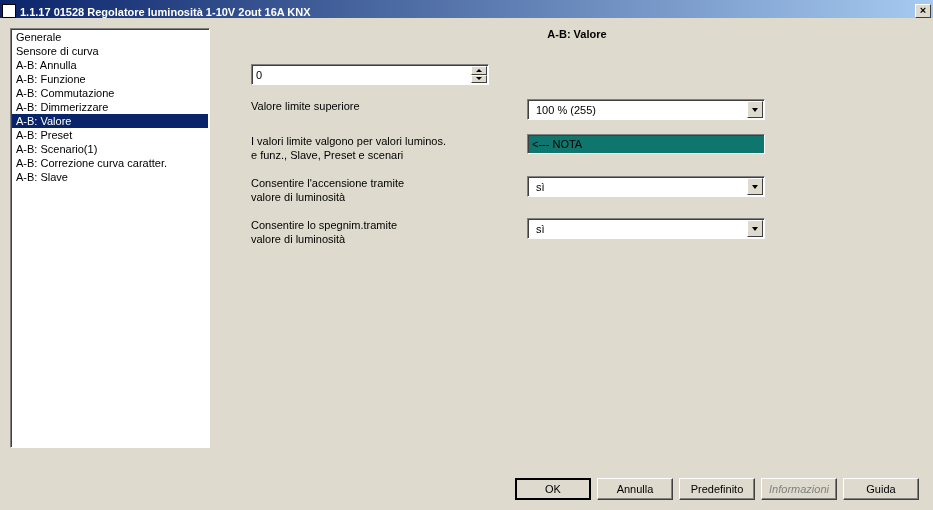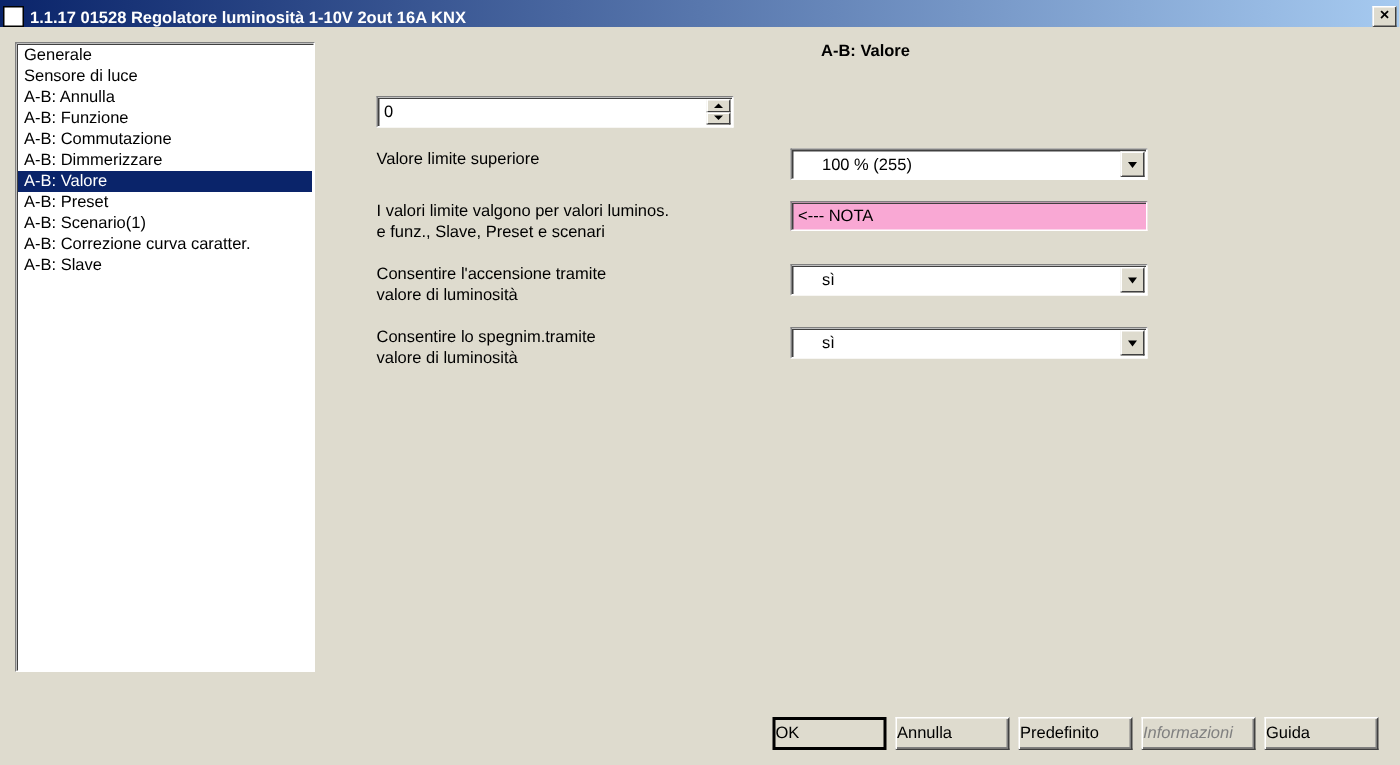--- a/index.html
+++ b/index.html
@@ -90,21 +90,21 @@
   width: 100%;
   height: 21px;
   background: #fff;
   border: 1px solid #808080;
   border-right-color: #fff;
   border-bottom-color: #fff;
   box-shadow: inset 1px 1px 0 #404040;
   position: relative;
   display: flex;
   align-items: center;
-  padding-left: 20px;
+  padding-left: 8px;
   cursor: pointer;
 }
 .ctrl-select .drop-btn {
   position: absolute; right: 1px; top: 1px;
   width: 16px; height: 17px;
   background: #DEDBCE;
   border: 1px solid #fff;
   border-right-color: #404040;
   border-bottom-color: #404040;
   display: flex; align-items: center; justify-content: center;
@@ -151,21 +151,21 @@
 }
 .ctrl-spinner .spin-down::after {
   content: ""; width: 0; height: 0;
   border-left: 3px solid transparent;
   border-right: 3px solid transparent;
   border-top: 3px solid #000;
 }
 .ctrl-readonly {
   width: 100%;
   height: 20px;
-  background: #f9a8d4;
+  background: #0f766e;
   border: 1px solid #808080;
   border-right-color: #fff;
   border-bottom-color: #fff;
   box-shadow: inset 1px 1px 0 #404040;
   padding-left: 4px;
   line-height: 18px;
 }
 .button-row {
   display: flex;
   justify-content: flex-end;
@@ -174,21 +174,21 @@
   position: relative;
 }
 .btn {
   width: 76px;
   height: 22px;
   background: #DEDBCE;
   border: 1px solid #fff;
   border-right-color: #404040;
   border-bottom-color: #404040;
   box-shadow: inset -1px -1px 0 #808080;
-  text-align: left;
+  text-align: center;
   line-height: 20px;
   cursor: pointer;
   margin-top: 16px;
 }
 .btn.default {
   border: 2px solid #000;
   box-shadow: none;
   line-height: 18px;
 }
 .btn.disabled { color: #808080; cursor: default; font-style: italic; }
@@ -200,21 +200,21 @@
   <div class="icon-box"></div>
   <div class="title">1.1.17 01528 Regolatore luminosità 1-10V 2out 16A KNX</div>
   <div class="close-btn">×</div>
 </div>
 
 <div class="client">
   <div class="inner-panel">
     <div class="content-row">
       <div class="sidebar">
         <div class="sidebar-item">Generale</div>
-        <div class="sidebar-item">Sensore di luce</div>
+        <div class="sidebar-item">Sensore di curva</div>
         <div class="sidebar-item">A-B: Annulla</div>
         <div class="sidebar-item">A-B: Funzione</div>
         <div class="sidebar-item">A-B: Commutazione</div>
         <div class="sidebar-item">A-B: Dimmerizzare</div>
         <div class="sidebar-item selected">A-B: Valore</div>
         <div class="sidebar-item">A-B: Preset</div>
         <div class="sidebar-item">A-B: Scenario(1)</div>
         <div class="sidebar-item">A-B: Correzione curva caratter.</div>
         <div class="sidebar-item">A-B: Slave</div>
       </div>

